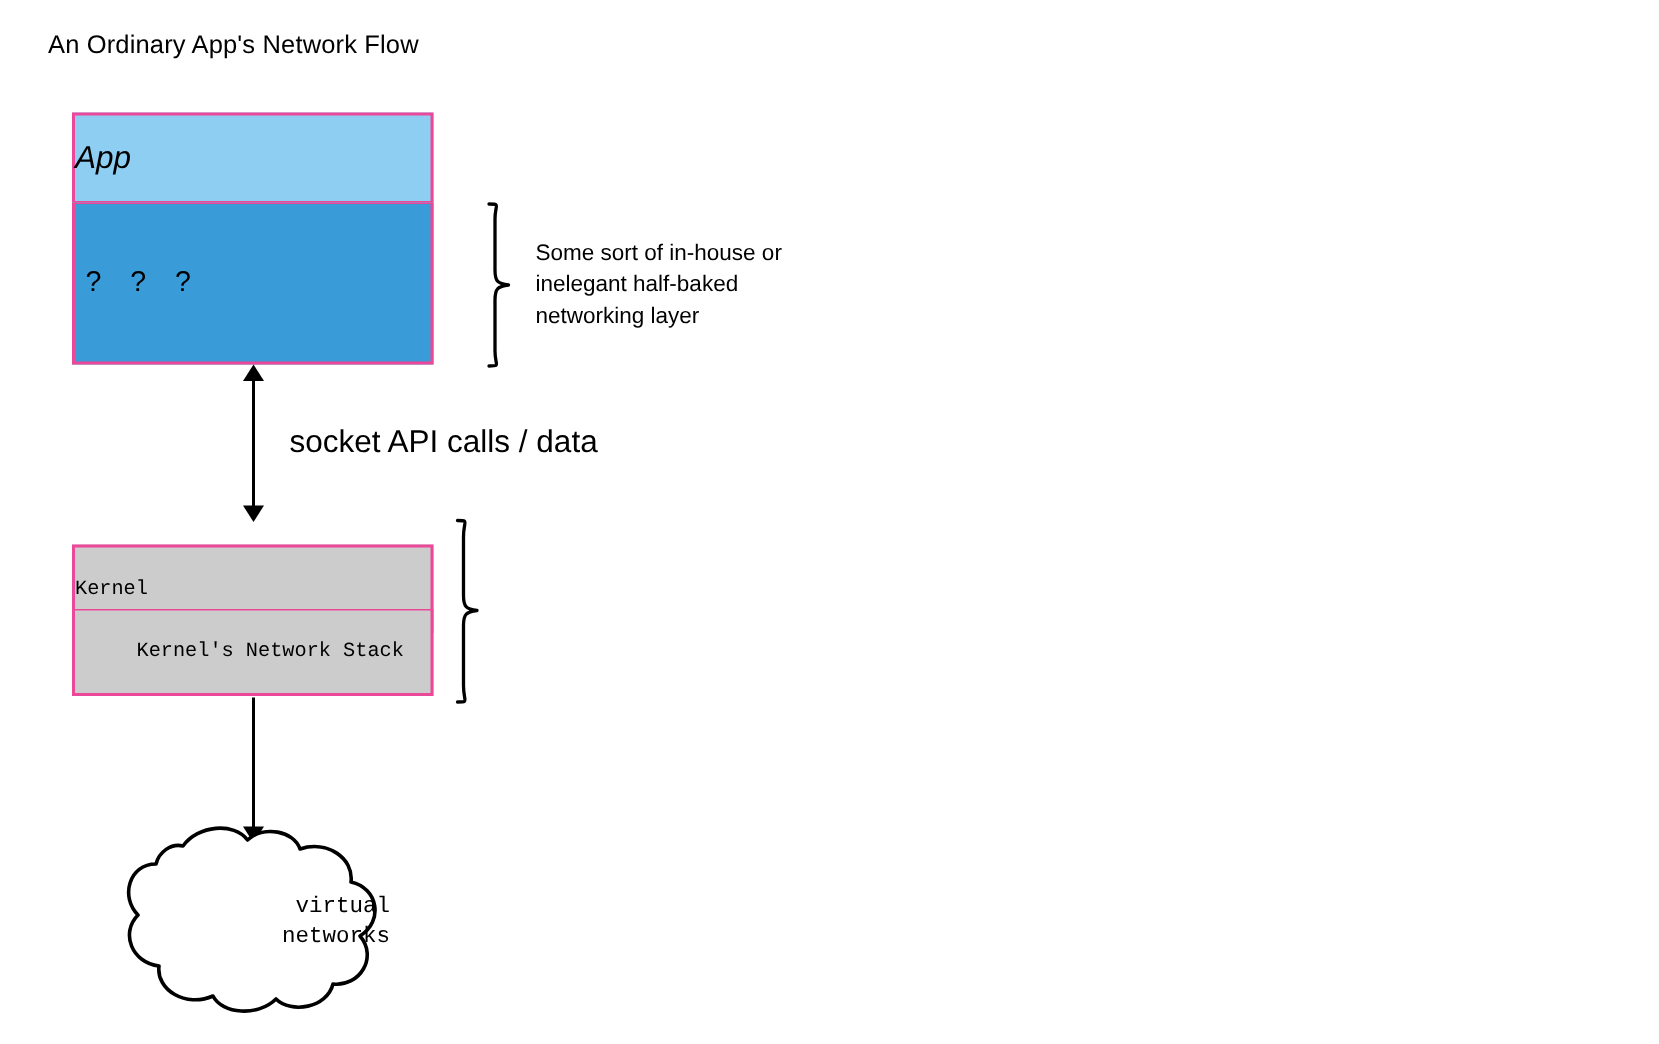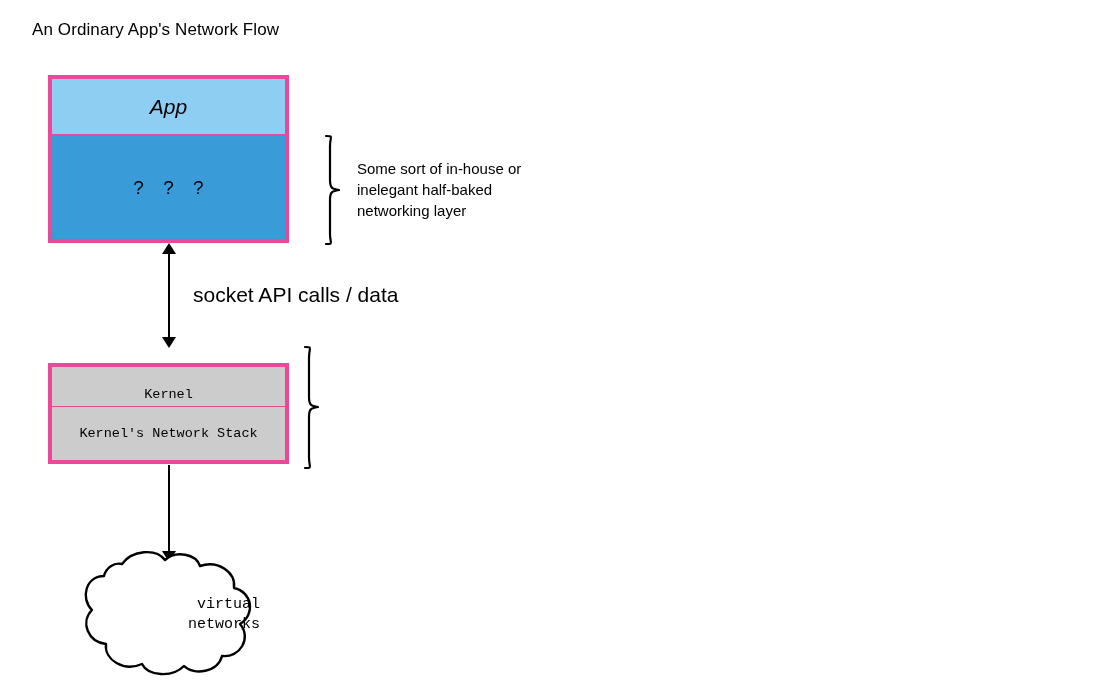--- a/index.html
+++ b/index.html
@@ -32,24 +32,23 @@
     font-size: 17px;
     font-weight: normal;
     letter-spacing: 0.1px;
     white-space: nowrap;
   }
 
   
   .node-box {
     position: absolute;
     box-sizing: border-box;
-    border: 4px solid #ec4899;
+    border: 2px solid #ec4899;
     display: flex;
     align-items: center;
-    justify-content: center;
     text-align: center;
   }
 
   #app-box {
     left: 48px;
     top: 75px;
     width: 241px;
     height: 60px;
     background: #8fcef3;
     border-bottom-width: 1px;
@@ -84,20 +83,21 @@
     border-bottom-width: 1px;
     margin-top: 16px;
   }
   #kernel-net-stack-box {
     left: 48px;
     top: 406px;
     width: 241px;
     height: 58px;
     background: #cccccc;
     border-top-width: 1px;
+    padding-left: 41px;
   }
   #kernel-box .box-label,
   #kernel-net-stack-box .box-label {
     font-family: "Liberation Mono", monospace;
     font-size: 13.5px;
   }
 
   
   .arrow-line {
     position: absolute;

